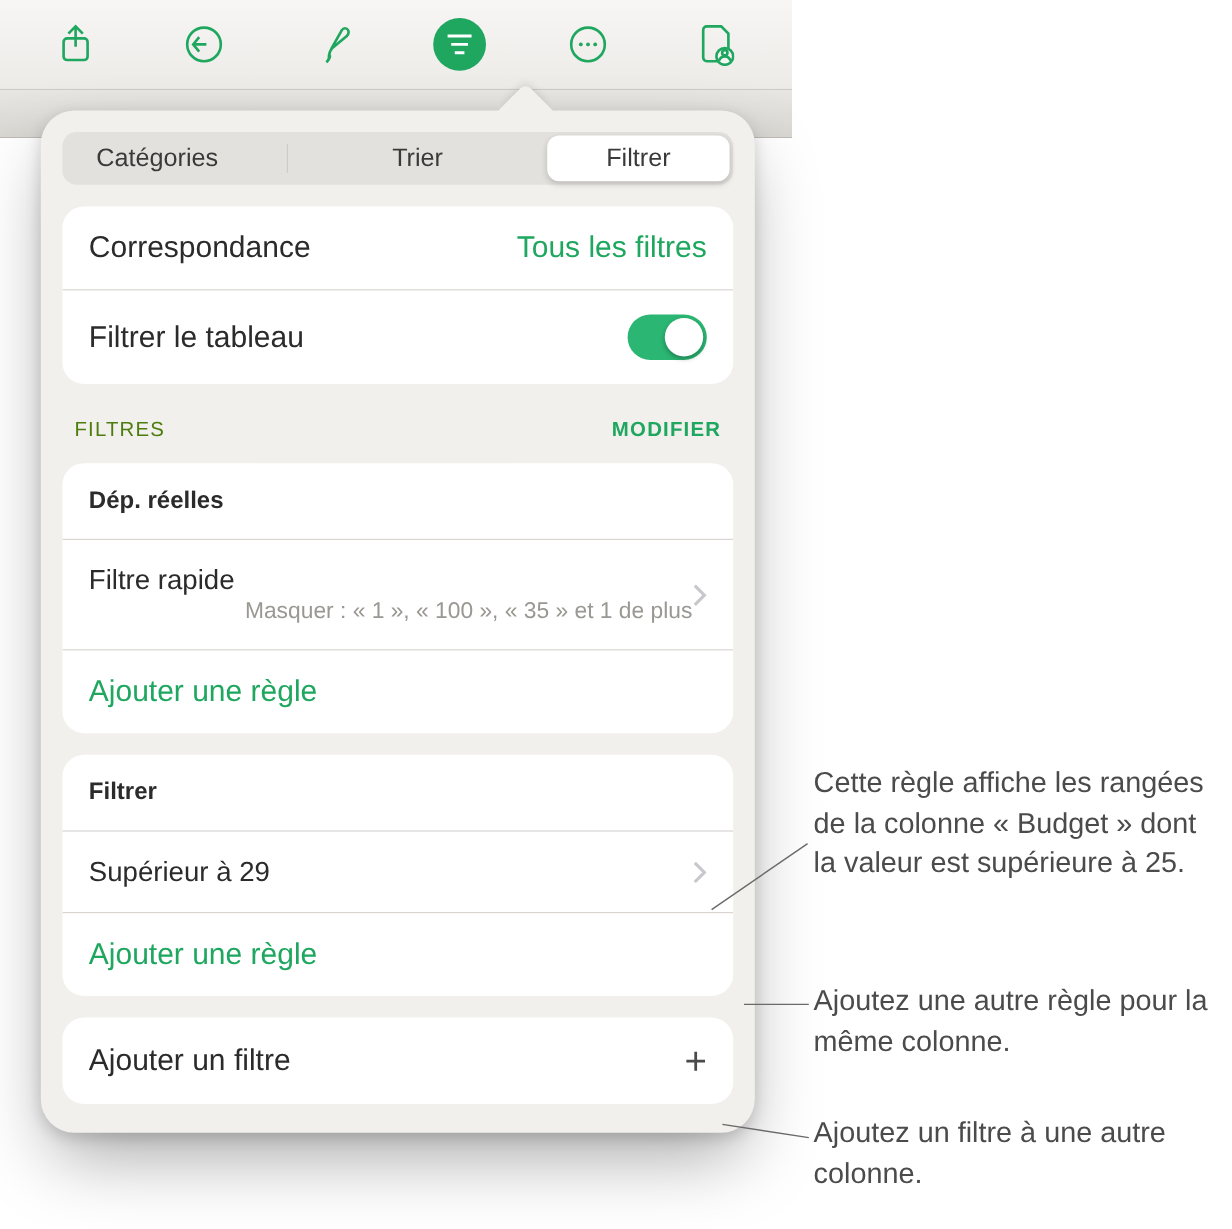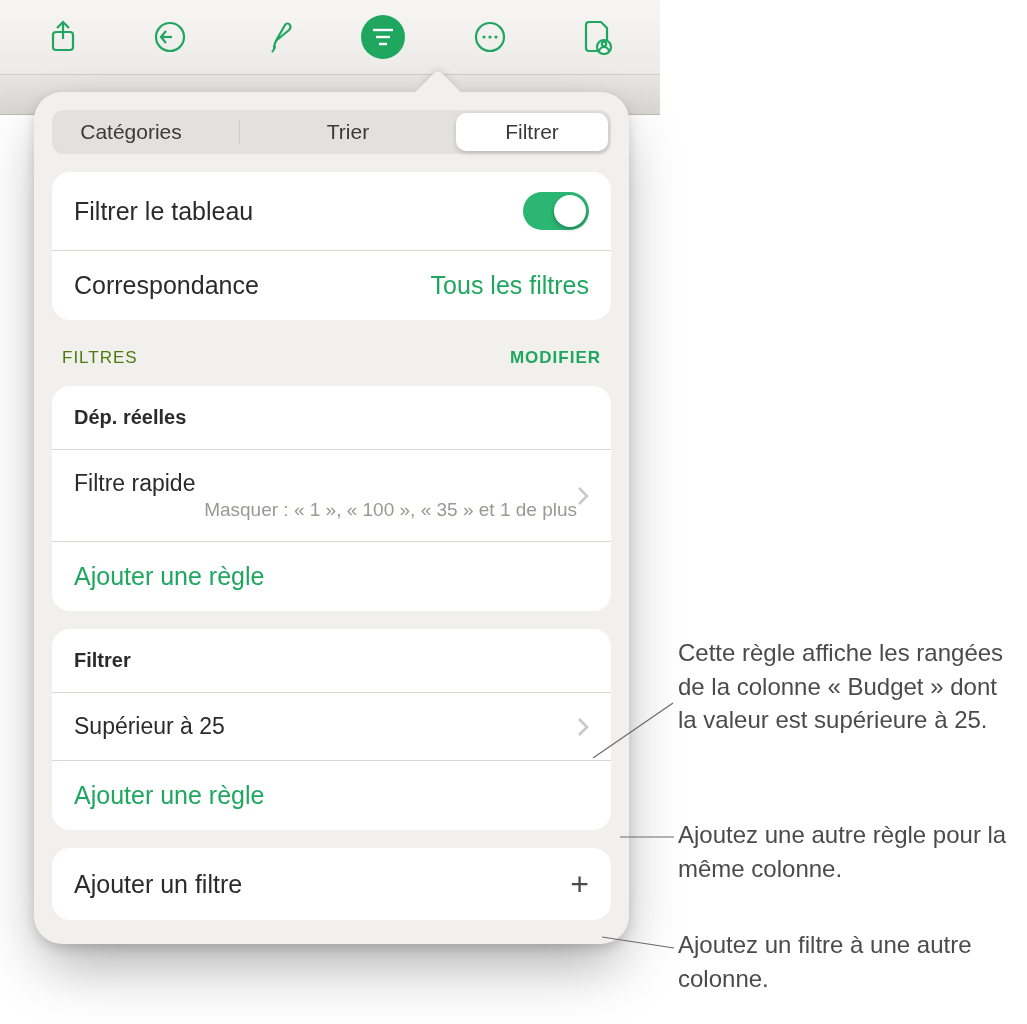--- a/index.html
+++ b/index.html
@@ -156,28 +156,28 @@
     <div class="seg-item">
         <span>Trier</span>
       </div>
     <div class="seg-item selected">
         <span>Filtrer</span>
       </div>
   </div>
 
   <div class="card">
     <div class="row">
+      <span class="label">Correspondance</span>
+      <span class="value">Tous les filtres</span>
+    </div>
+    <div class="row">
       <span class="label">Filtrer le tableau</span>
       <div class="toggle">
           <div class="knob"></div>
         </div>
-    </div>
-    <div class="row">
-      <span class="label">Correspondance</span>
-      <span class="value">Tous les filtres</span>
     </div>
   </div>
 
   <div class="section-bar">
     <span class="sh-left">filtres</span>
     <span class="sh-right">modifier</span>
   </div>
 
   <div class="card">
     <div class="row heading">
@@ -197,21 +197,21 @@
     <div class="row action">
       <span class="label">Ajouter une règle</span>
     </div>
   </div>
 
   <div class="card">
     <div class="row heading">
       <span class="label">Filtrer</span>
     </div>
     <div class="row">
-      <span class="label" style="font-size:23px">Supérieur à 25</span>
+      <span class="label" style="font-size:23px">Supérieur à 29</span>
       <span class="chevron">
         <svg width="12" height="20" viewBox="0 0 12 20" fill="none" stroke-width="2.6">
             <path d="M2 2 l8 8 l-8 8"></path>
           </svg>
       </span>
     </div>
     <div class="row action">
       <span class="label">Ajouter une règle</span>
     </div>
   </div>

